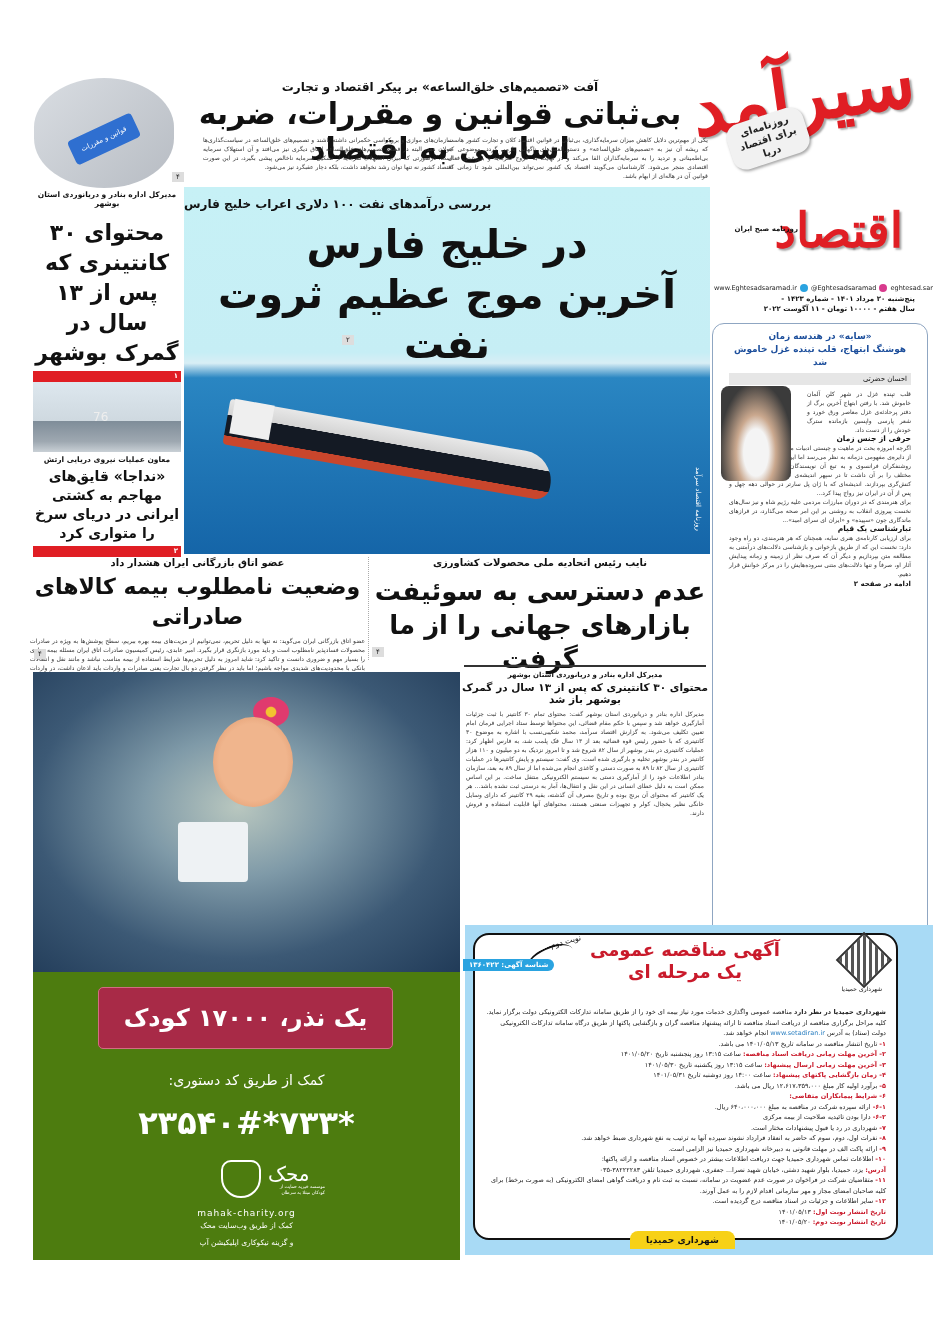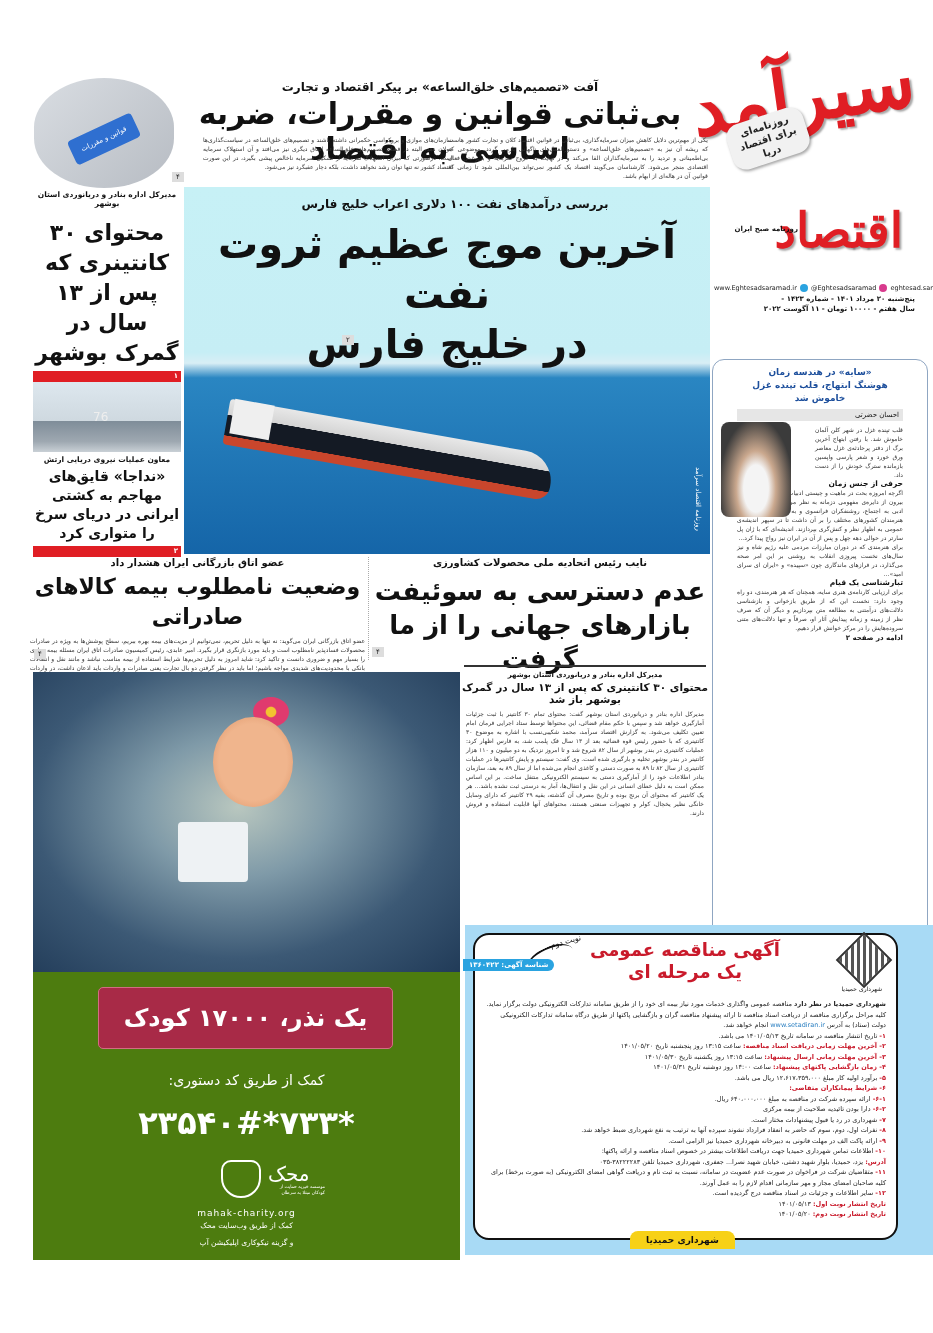--- a/index.html
+++ b/index.html
@@ -24,44 +24,44 @@
   
   #kb-img { left: 34px; top: 78px; width: 140px; height: 110px; border-radius: 50%/45%; overflow: hidden; background: linear-gradient(135deg,#d9dde2,#b7bcc3); }
 
   
   #left-col { left: 33px; top: 190px; width: 148px; }
   .redbar { height: 11px; background: #e01e24; position: relative; }
   .redbar span { position: absolute; right: 3px; top: 0; color: #fff; font-size: 7px; font-weight: bold; line-height: 11px; }
 
   
   #hero { left: 184px; top: 187px; width: 526px; height: 367px; background: linear-gradient(#c7f1f6 0%, #c6eef5 45%, #d8eef5 48%, #2a86c2 52%, #1565a8 100%); overflow: hidden; }
-  #hero-kicker { position: absolute; top: 10px; width: 100%; text-align: center; font-size: 12px; font-weight: bold; padding-left: 16px; }
+  #hero-kicker { position: absolute; top: 10px; width: 100%; text-align: left; font-size: 12px; font-weight: bold; }
   #hero-title { position: absolute; top: 32px; width: 100%; text-align: center; font-size: 40px; font-weight: bold; line-height: 50px; }
 
   
   #mid-right { left: 370px; top: 557px; width: 340px; }
   #mid-left { left: 30px; top: 557px; width: 335px; }
 
   
-  #essay-box { left: 712px; top: 323px; width: 216px; height: 749px; border: 1px solid #8fa6c2; border-radius: 12px; padding: 6px 24px; margin-top: 36px; }
+  #essay-box { left: 712px; top: 323px; width: 216px; height: 749px; border: 1px solid #8fa6c2; border-radius: 12px; padding: 6px 16px; }
   .essay-title { color: #1d4f9c; font-weight: bold; font-size: 9px; text-align: center; line-height: 13px; }
   .author-strip { background: #e6e6e6; font-size: 7px; padding: 2px 4px; margin: 4px 0; text-align: right; }
   #portrait { position: absolute; left: 8px; top: 62px; width: 70px; height: 95px; border-radius: 8px; background: radial-gradient(ellipse at 50% 70%, #f4f4f4 25%, #caa88e 40%, #3b3b3b 75%); }
 
   
   #container-story { left: 460px; top: 665px; width: 250px; }
 
   
   #charity { left: 33px; top: 672px; width: 427px; height: 588px; background: #4d7c0f; overflow: hidden; }
   #charity-art { position: absolute; top: 0; left: 0; width: 100%; height: 300px; background: radial-gradient(ellipse at 48% 45%, #b9c7bf 0%, #7f9aa8 30%, #3c5975 65%, #213b58 100%); }
   #charity-banner { position: absolute; top: 315px; left: 65px; width: 295px; height: 62px; background: #a82a47; border-radius: 5px; border: 1px solid #d36d83; color: #fff; font-size: 24px; font-weight: bold; text-align: center; line-height: 60px; }
 
   
   #tender { left: 465px; top: 925px; width: 468px; height: 330px; background: #a8daf5; }
-  #tender-inner { position: absolute; left: 8px; top: 8px; right: 35px; bottom: 15px; background: #fff; border: 2px solid #111; border-radius: 16px; padding: 10px 10px; }
+  #tender-inner { position: absolute; left: 8px; top: 8px; right: 35px; bottom: 15px; background: #fff; border: 2px solid #111; border-radius: 16px; padding: 18px 10px; }
   .tender-line { font-size: 6.5px; line-height: 10.5px; color: #222; }
   .tender-line .red { color: #c91a2b; font-weight: bold; }
 
   .divider-v { position: absolute; border-left: 1px dotted #aaa; }
 </style>
 </head>
 <body>
 
 <div id="masthead" class="abs">
   <div class="logo-word" style="right:18px; top:50px; font-size:74px; line-height:90px; transform:rotate(-8deg);">سیرآمد</div>
@@ -102,22 +102,22 @@
   <div style="font-size:7.5px; font-weight:bold; text-align:center; margin-top:3px;">معاون عملیات نیروی دریایی ارتش</div>
   <div style="font-size:14px; font-weight:bold; text-align:center; line-height:19px; margin-top:3px;">«نداجا» قایق‌های مهاجم به کشتی ایرانی در دریای سرخ را متواری کرد</div>
   <div class="redbar" style="margin-top:3px;">
     <span>۲</span>
   </div>
 </div>
 
 <div id="hero" class="abs">
   <div id="hero-kicker">بررسی درآمدهای نفت ۱۰۰ دلاری اعراب خلیج فارس</div>
   <div id="hero-title">
+    <div>در خلیج فارس</div>
     <div>آخرین موج عظیم ثروت نفت</div>
-    <div>در خلیج فارس</div>
   </div>
   <span class="abs pg" style="left:158px; top:148px;">۲</span>
 
   <div class="abs" style="left:40px; top:240px; width:330px; height:46px; background:linear-gradient(#e8e8e8 0%, #d4d4d4 35%, #141a24 36%, #141a24 80%, #c9462c 81%); transform:rotate(10deg); border-radius:4px 30px 14px 4px;"></div>
   <div class="abs" style="left:48px; top:215px; width:40px; height:35px; background:#efefef; transform:rotate(10deg);"></div>
   <div class="abs" style="right:8px; top:280px; color:#fff; font-size:7px; writing-mode:vertical-rl;">روزنامه اقتصاد سرآمد</div>
 </div>
 
 <div id="mid-right" class="abs">
   <div style="font-size:10px; font-weight:bold; text-align:center;">نایب رئیس اتحادیه ملی محصولات کشاورزی</div>

